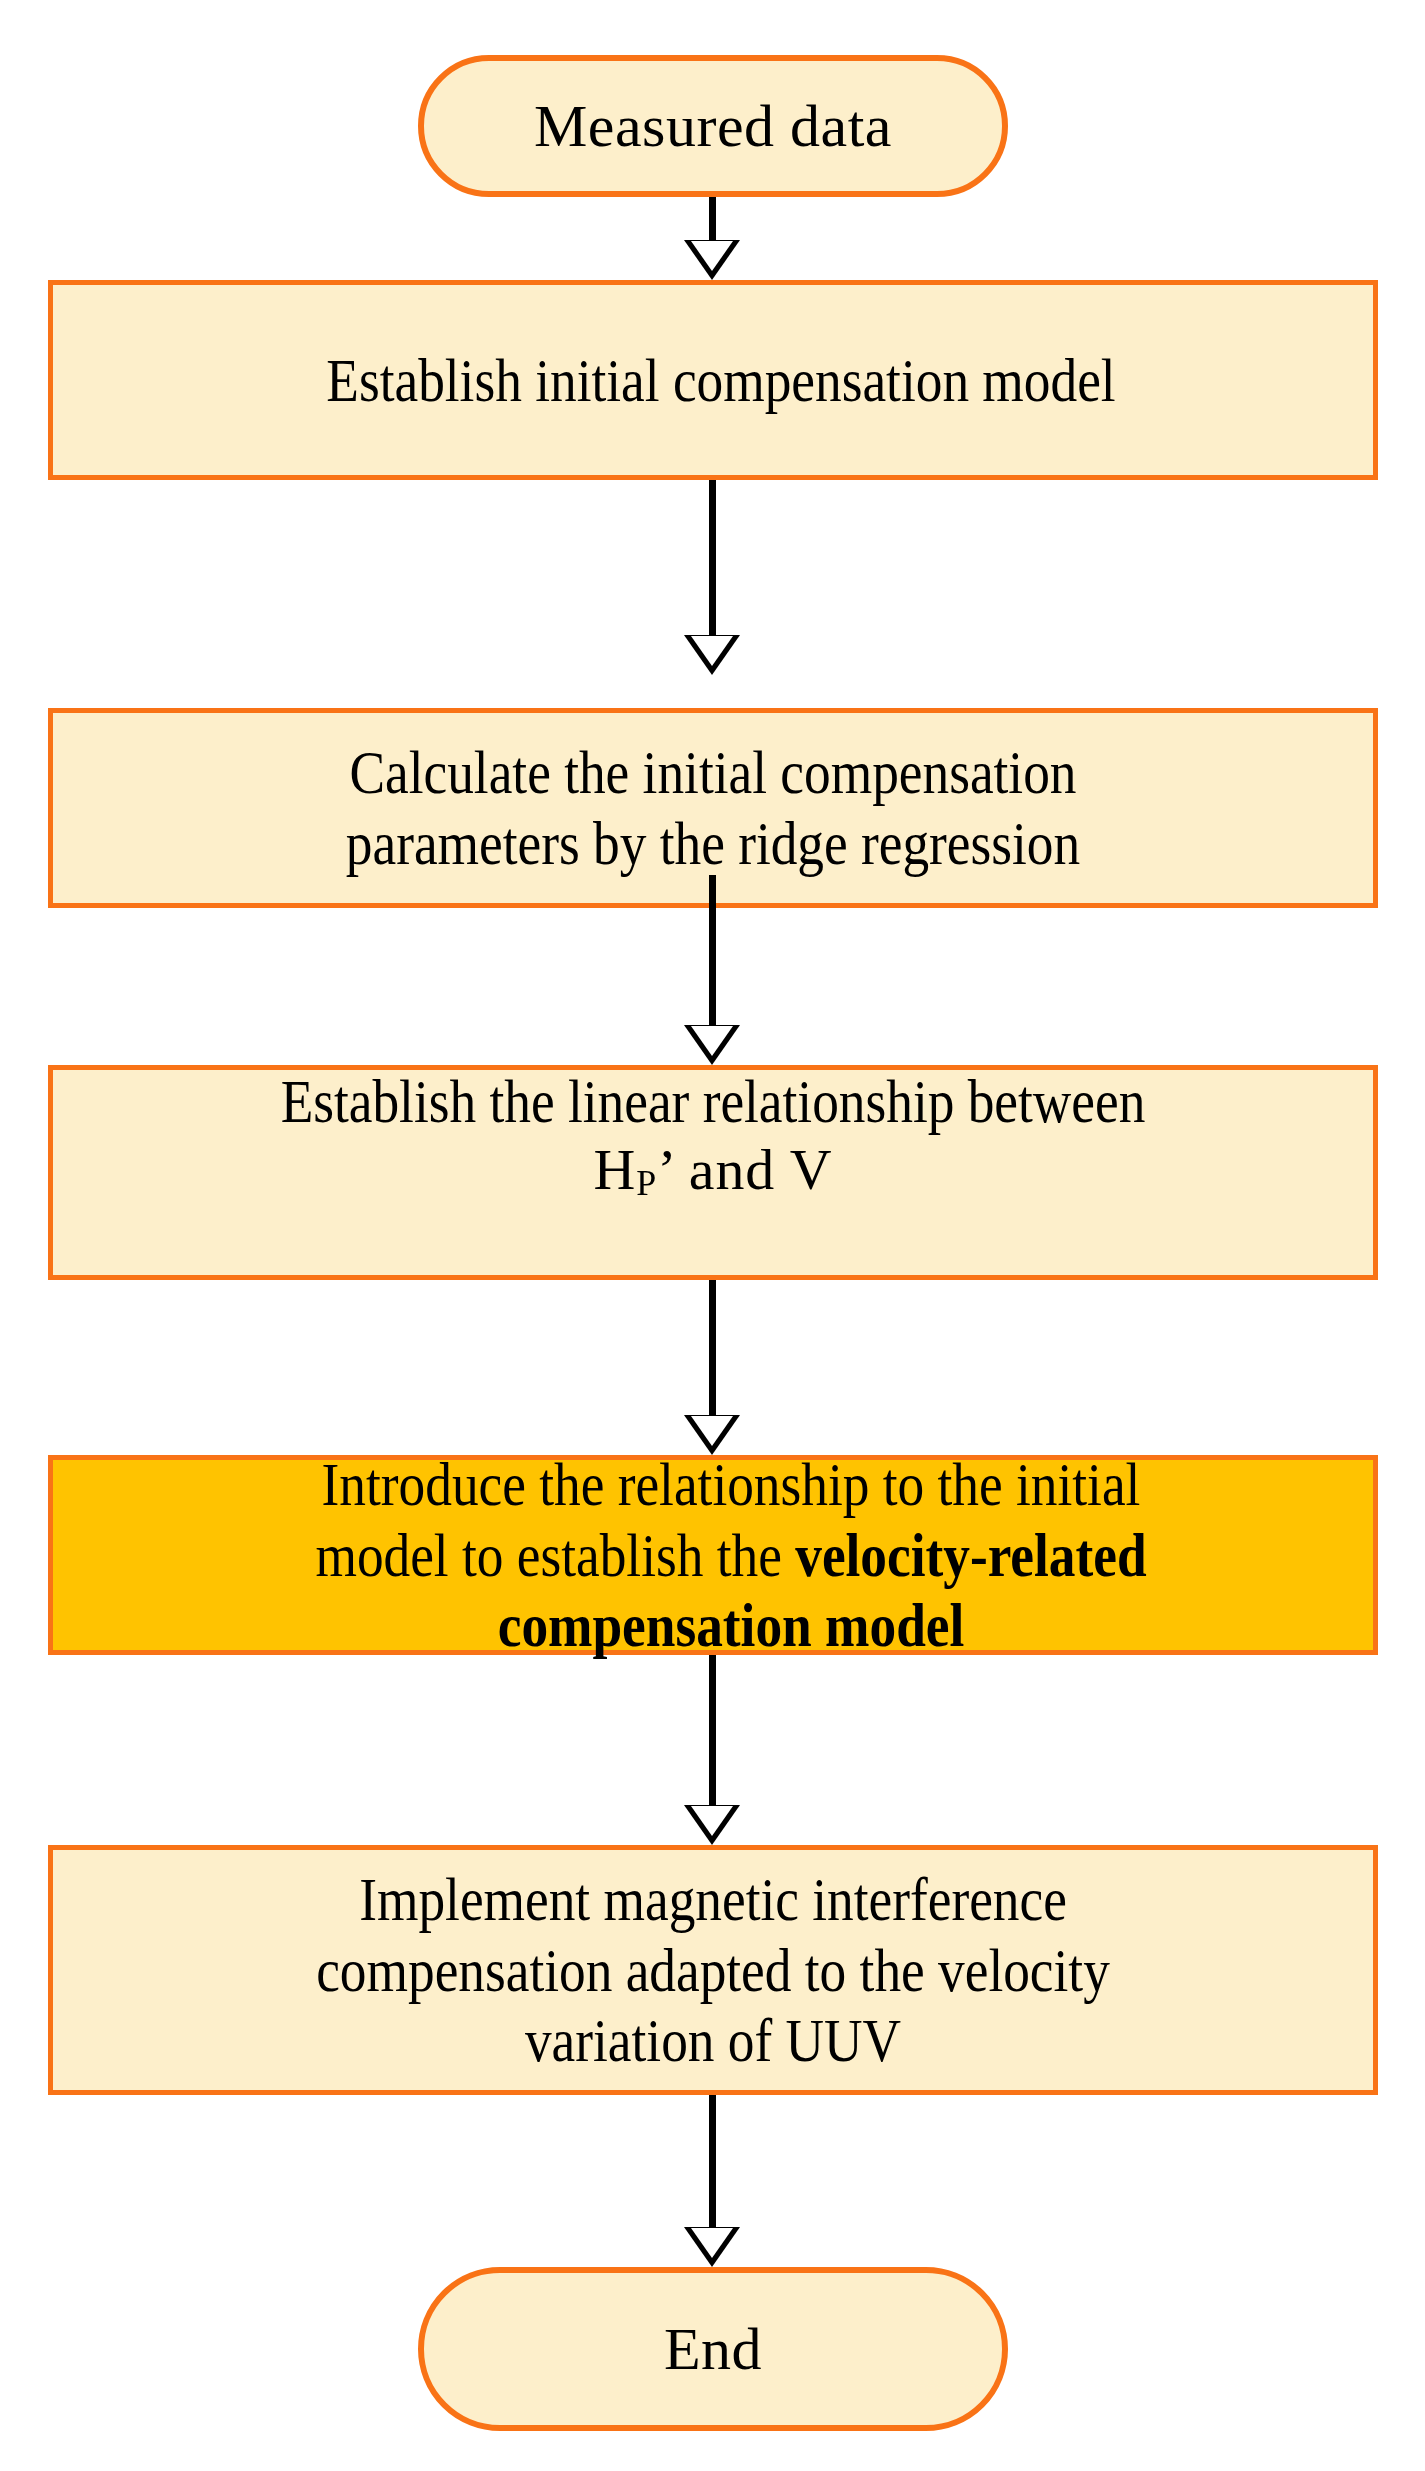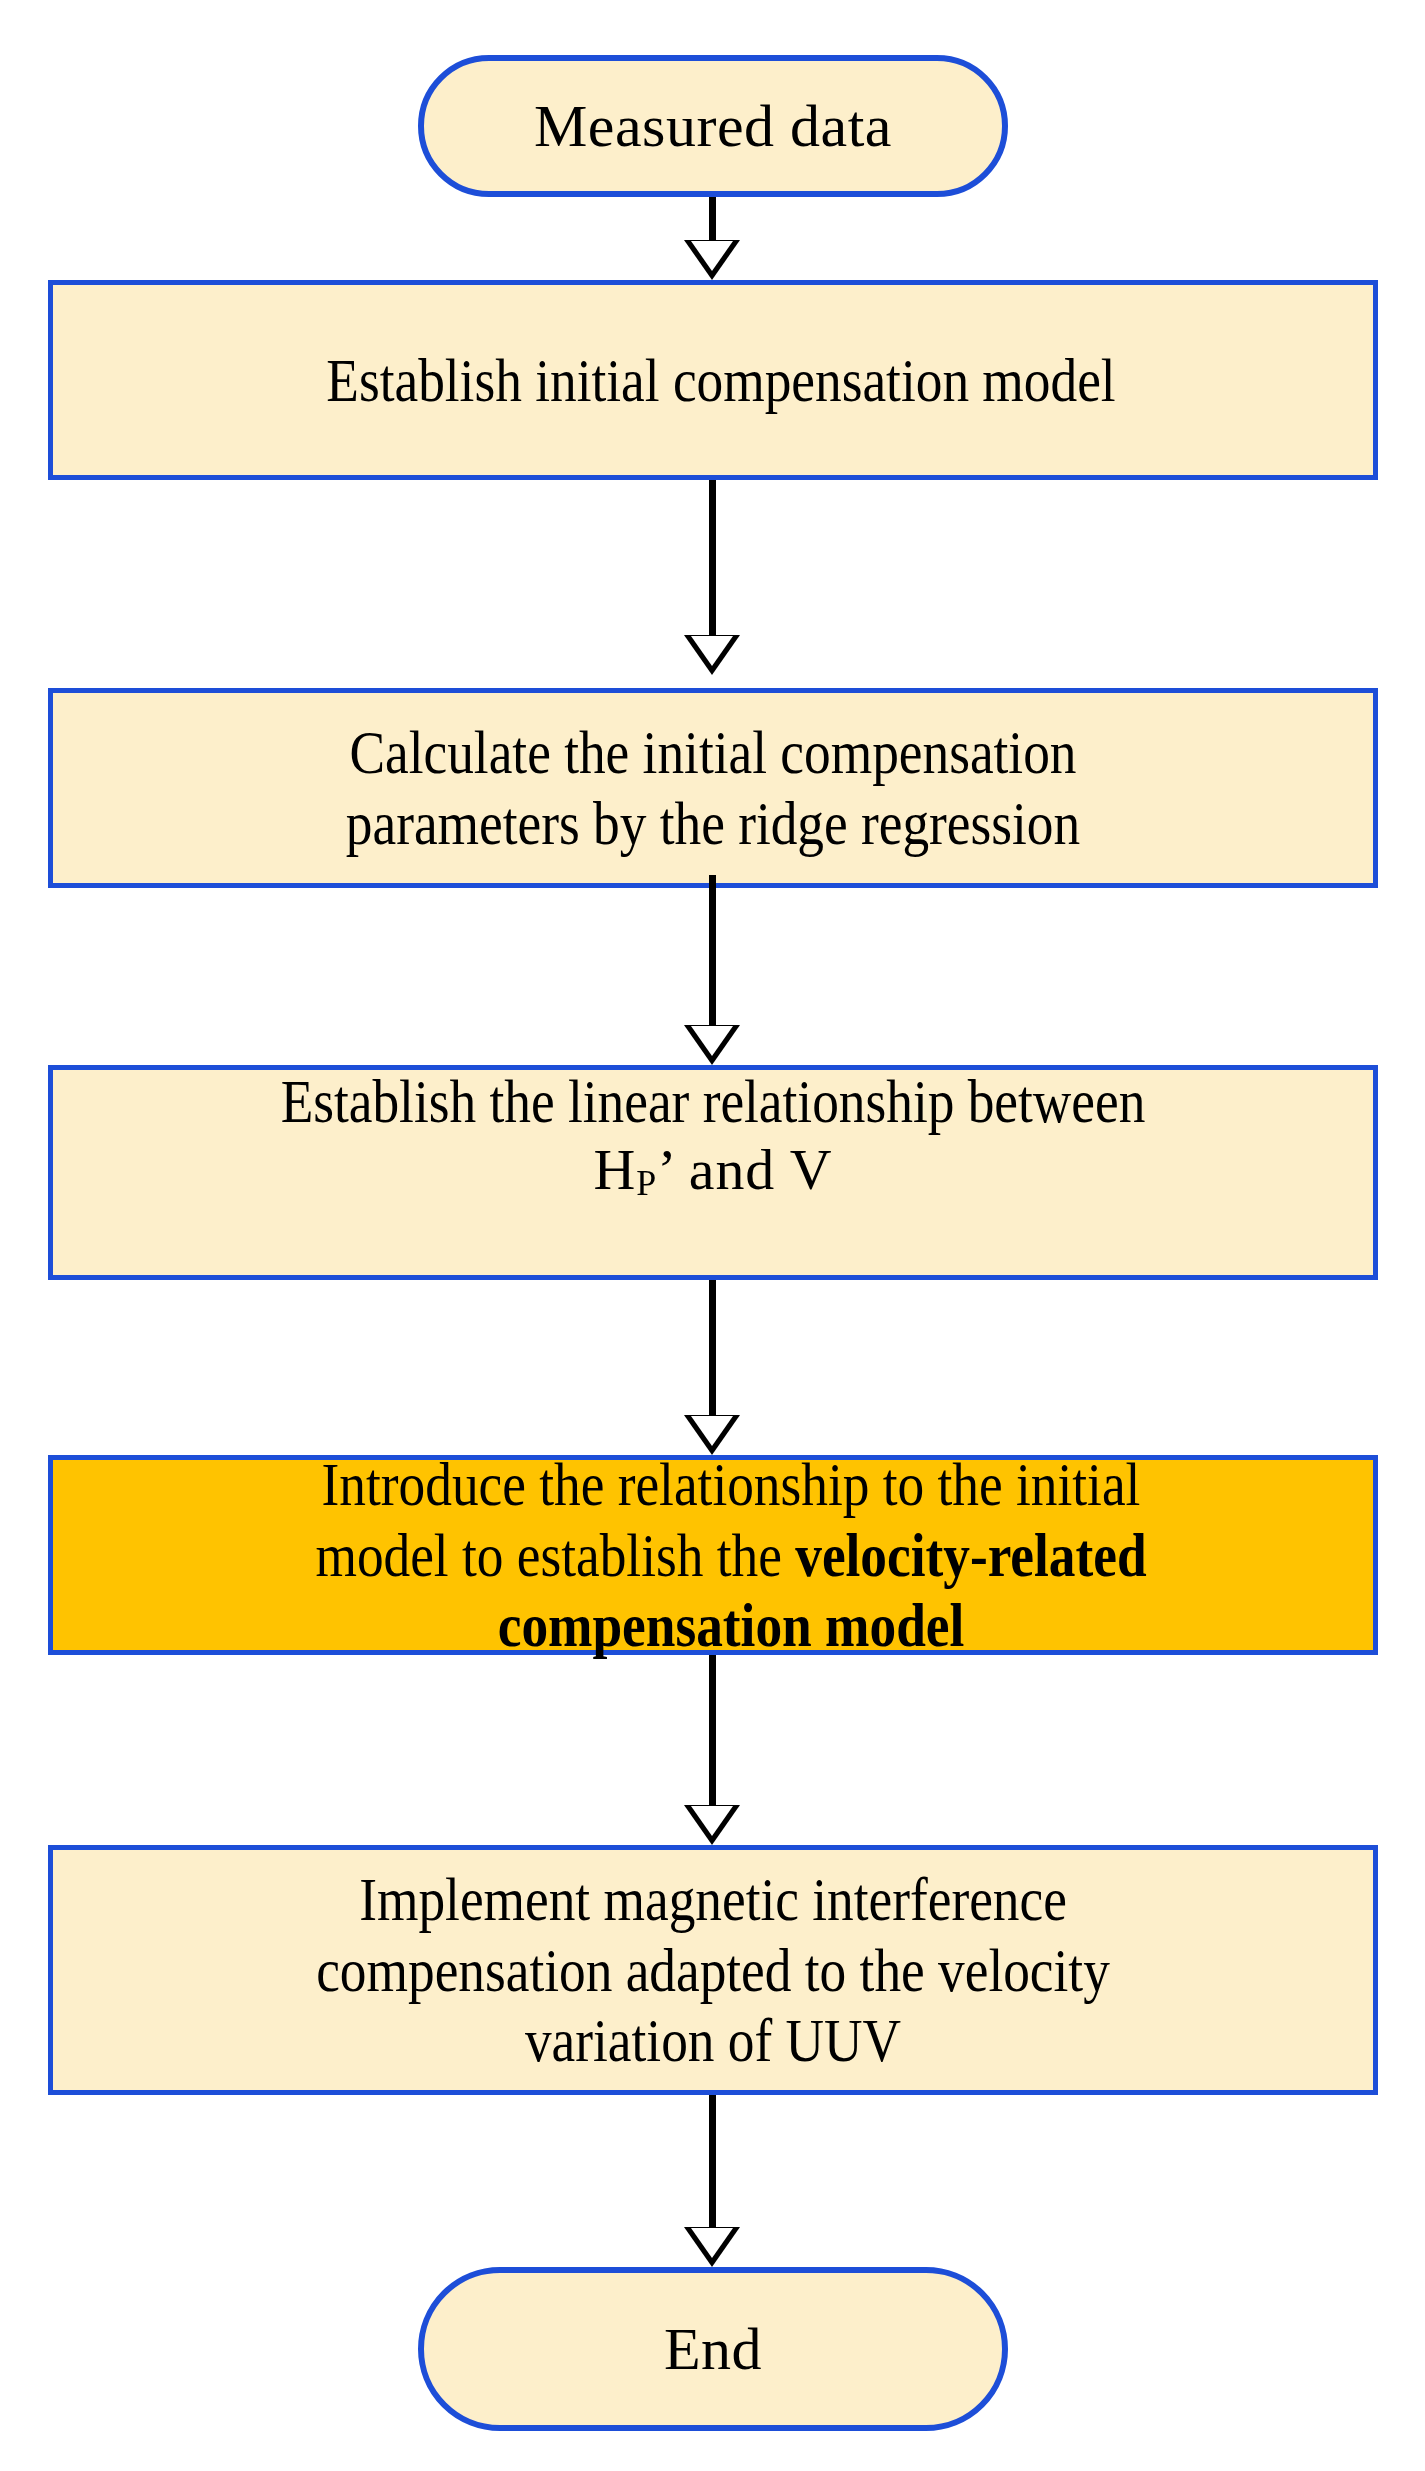--- a/index.html
+++ b/index.html
@@ -19,21 +19,21 @@
     position: absolute;
     left: 0; top: 0;
     width: 1425px;
     height: 2471px;
   }
 
   
   .node {
     position: absolute;
     box-sizing: border-box;
-    border: 5px solid #1d4ed8;
+    border: 5px solid #f97316;
     display: flex;
     align-items: center;
     justify-content: center;
     text-align: center;
     color: #000000;
     background: #fdefcb;
   }
   .node.terminal {
     border-radius: 84px;
     border-width: 6px;
@@ -154,21 +154,21 @@
   </div>
 
   <div class="connector" style="left: 682px; top: 480px; height: 195px;">
     <div class="stem"></div>
     <div class="head">
       <span class="outer"></span>
         <span class="inner"></span>
     </div>
   </div>
 
-  <div class="node process" id="node-calculate-parameters" style="left: 48px; top: 688px; width: 1330px; height: 200px;">
+  <div class="node process" id="node-calculate-parameters" style="left: 48px; top: 708px; width: 1330px; height: 200px;">
     <span class="node-label">Calculate the initial compensation
 parameters by the ridge regression</span>
   </div>
 
   <div class="connector" style="left: 682px; top: 875px; height: 190px;">
     <div class="stem"></div>
     <div class="head">
       <span class="outer"></span>
         <span class="inner"></span>
     </div>

